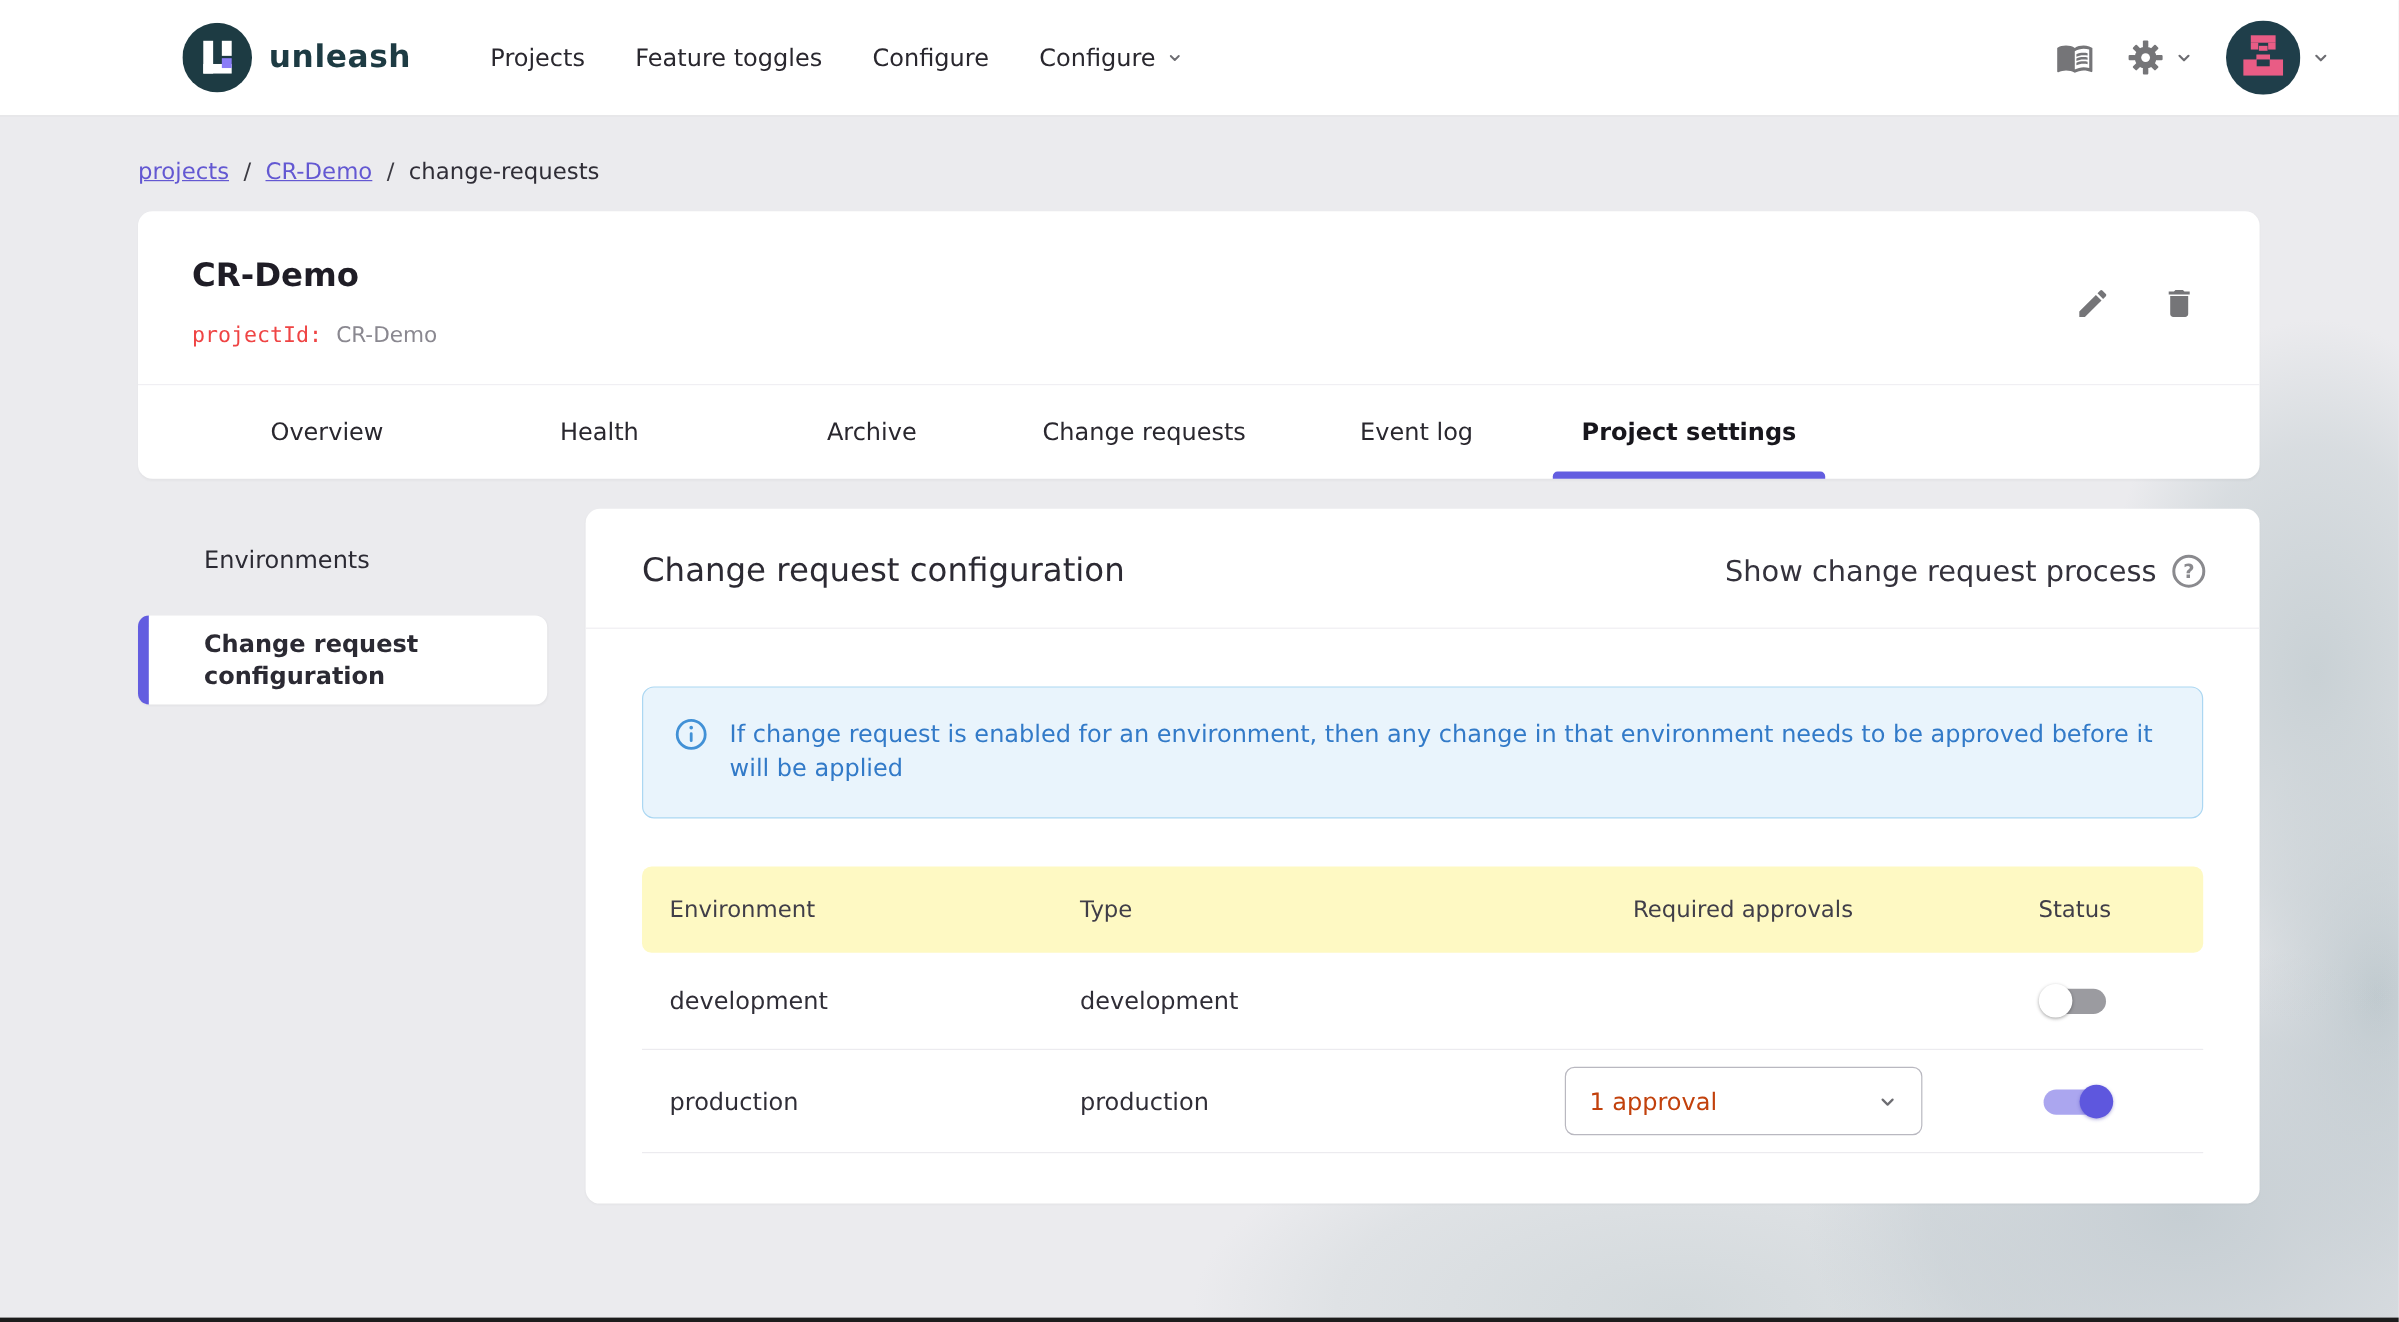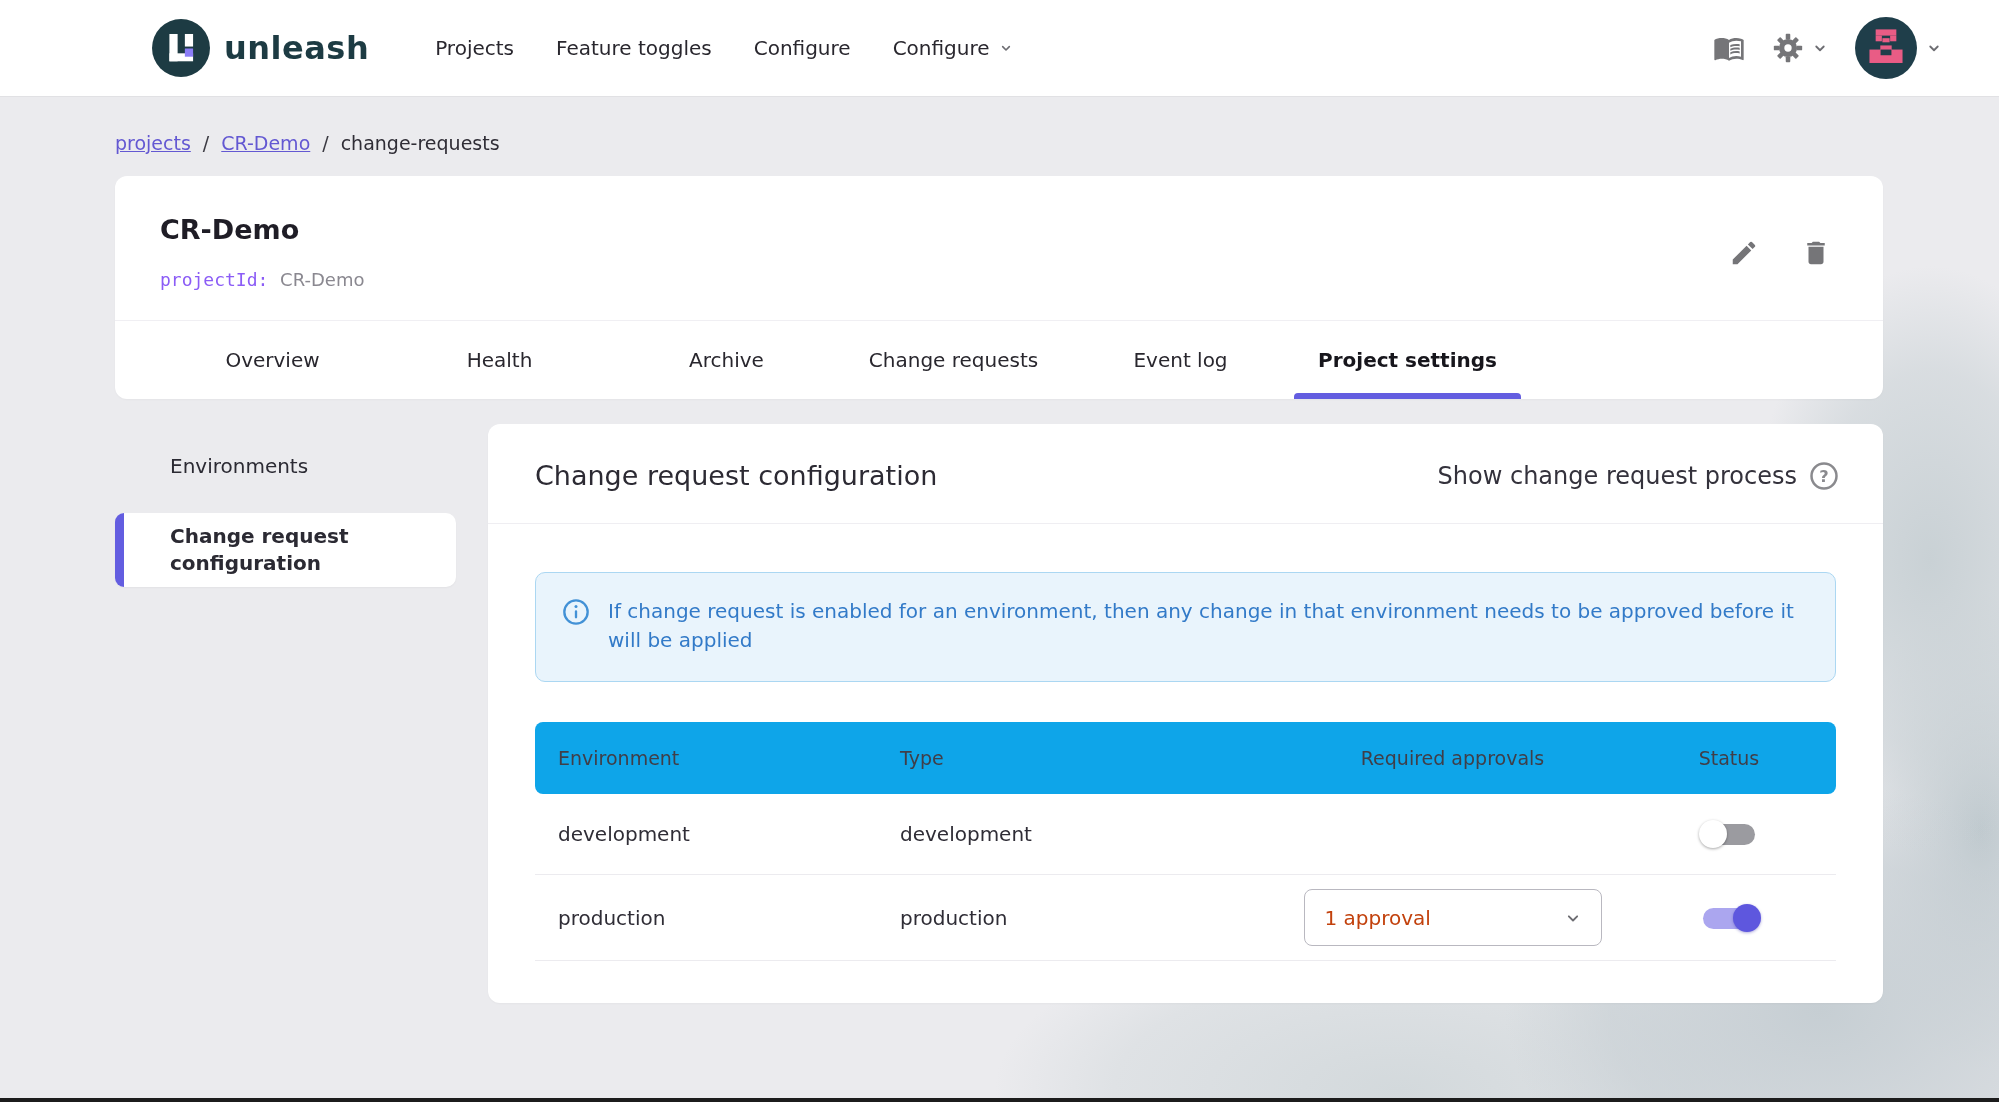--- a/index.html
+++ b/index.html
@@ -24,21 +24,21 @@
 
   
   .topbar {
     position: relative; z-index: 2;
     height: 96px; background: #ffffff;
     display: flex; align-items: center;
     padding: 0 56px 0 152px;
     box-shadow: 0 1px 0 rgba(0,0,0,0.04);
   }
   .brand { display: flex; align-items: center; gap: 14px; }
-  .brand-name { font-size: 32px; font-weight: 700; color: #1d3b43; letter-spacing: 0.5px; }
+  .brand-name { font-size: 26px; font-weight: 700; color: #1d3b43; letter-spacing: 0.5px; }
   .nav-links { display: flex; align-items: center; margin-left: 48px; gap: 6px; }
   .nav-link {
     font-size: 20px; color: #29272e; padding: 10px 18px; border-radius: 6px; cursor: pointer;
     display: flex; align-items: center; gap: 8px; background: none; border: none;
     font-family: inherit;
   }
   .topbar-right { margin-left: auto; display: flex; align-items: center; gap: 26px; }
   .icon-btn { display: flex; align-items: center; gap: 6px; cursor: pointer; background: none; border: none; }
   .avatar-btn { display: flex; align-items: center; gap: 8px; cursor: pointer; background: none; border: none; }
 
@@ -54,21 +54,21 @@
 
   
   .project-card {
     position: relative; z-index: 2;
     margin: 0 0 0 115px; width: 1768px; background: #fff; border-radius: 12px;
     box-shadow: 0 1px 2px rgba(0,0,0,0.03);
   }
   .project-head { padding: 38px 46px 30px 45px; display: flex; }
   .project-title { font-size: 27px; font-weight: 700; color: #1f1d26; }
   .project-id-row { margin-top: 24px; font-size: 18px; }
-  .project-id-label { font-family: "DejaVu Sans Mono", "Liberation Mono", monospace; color: #8b5cf6; }
+  .project-id-label { font-family: "DejaVu Sans Mono", "Liberation Mono", monospace; color: #ef4444; }
   .project-id-value { color: #8a8890; margin-left: 6px; }
   .project-actions { margin-left: auto; display: flex; gap: 30px; align-items: flex-start; padding-top: 18px; }
   .project-actions .icon-btn { padding: 6px; border-radius: 50%; }
 
   .tabs-row { border-top: 1px solid #f0eff3; display: flex; padding-left: 44px; height: 79px; }
   .tab {
     width: 227px; display: flex; align-items: center; justify-content: center;
     font-size: 20px; color: #29272e; cursor: pointer; position: relative;
     background: none; border: none; font-family: inherit;
   }
@@ -115,21 +115,21 @@
   .alert-info {
     display: flex; gap: 18px; align-items: flex-start;
     background: #e9f4fc; border: 1px solid #abd7f2; border-radius: 10px;
     padding: 24px 26px 26px 26px; color: #327ac8;
   }
   .alert-text { font-size: 20px; line-height: 1.45; max-width: 1210px; }
 
   
   .cr-table { margin-top: 40px; }
   .tbl-header {
-    display: flex; align-items: center; background: #0ea5e9; border-radius: 8px;
+    display: flex; align-items: center; background: #fef9c3; border-radius: 8px;
     height: 72px; font-size: 19px; color: #403e48;
   }
   .tbl-row {
     display: flex; align-items: center; min-height: 81px;
     border-bottom: 1px solid #ecebef; font-size: 20px; color: #2f2d36;
   }
   .col-env { width: 365px; padding-left: 23px; }
   .col-type { width: 380px; }
   .col-appr { width: 345px; display: flex; justify-content: center; }
   .col-status { width: 208px; display: flex; justify-content: center; }

